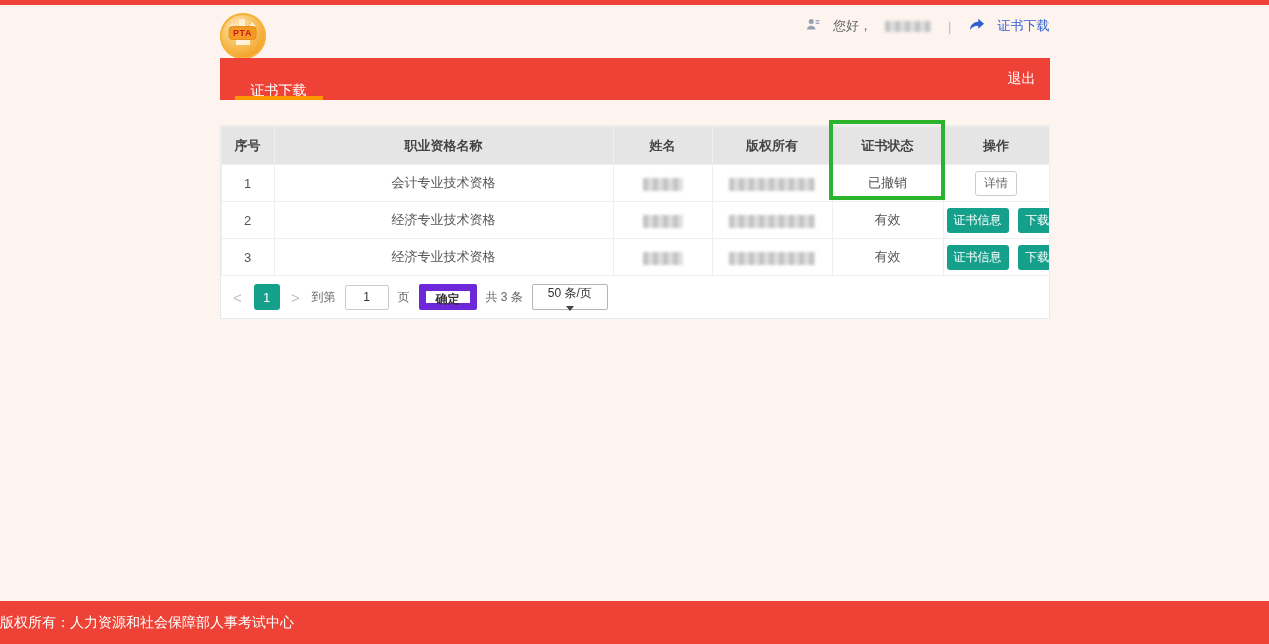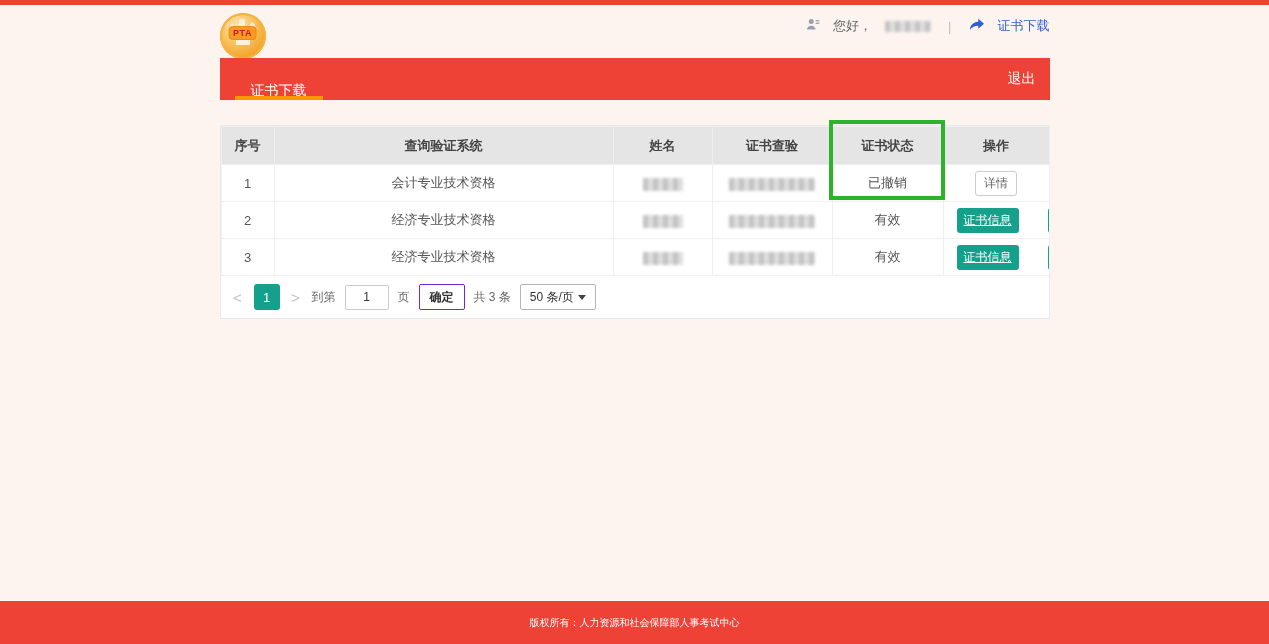--- a/index.html
+++ b/index.html
@@ -46,46 +46,46 @@
            overflow:hidden; white-space:nowrap; }
   thead th { background:#e5e5e5; color:#444; font-weight:bold; height:38px; }
   .col-idx{width:53px}.col-name{width:339px}.col-person{width:99px}.col-date{width:120px}.col-status{width:111px}.col-op{width:106px}
 
   .redact { display:inline-block; vertical-align:middle; height:13px; border-radius:1px;
             background:repeating-linear-gradient(90deg,#c3c3c3 0 5px,#dedede 5px 10px);
             filter:blur(1.5px); }
   .name-redact{ width:40px; } .date-redact{ width:86px; } .user-redact{ width:46px; height:11px; }
 
   .btn-teal { background:#14a08b; color:#fff; border:none; border-radius:3px; font-size:12px;
-              padding:4px 7px; margin:0 13px; cursor:pointer; font-family:inherit;text-decoration:underline; }
+              padding:4px 7px; margin:0 3px; cursor:pointer; font-family:inherit; }
   .btn-plain { background:#fff; border:1px solid #ccc; border-radius:3px; font-size:12px;
                color:#666; padding:3px 8px; cursor:pointer; font-family:inherit; }
 
   
   .pager { display:flex; align-items:center; height:42px; padding-left:10px; gap:9px;
            font-size:12px; color:#666; background:#fff; }
   .pg-chev { color:#c0c0c0; font-size:15px; width:14px; text-align:center; cursor:pointer; }
   .pg-current { background:#14a08b; color:#fff; border:none; border-radius:3px; width:26px; height:26px;
                 font-size:13px; cursor:pointer; font-family:inherit; }
   .pg-input { width:44px; height:25px; border:1px solid #ccc; border-radius:2px; text-align:center;
               font-size:12px; color:#333; font-family:inherit; }
-  .pg-confirm { height:26px; padding:0 10px; background:#fff; border:1px solid #6d28d9; border-radius:2px;
+  .pg-confirm { height:26px; padding:0 10px; background:#fff; border:7px solid #6d28d9; border-radius:2px;
                 font-size:12px; font-weight:bold; color:#333; cursor:pointer; font-family:inherit; }
-  .pg-select { display:inline-flex; align-items:center; gap:4px; height:26px; padding:0 9px;
-               border:1px solid #b5b5b5; border-radius:2px; background:#fff; color:#333; cursor:pointer; }
+  .pg-select { display:inline-flex; align-items:center; gap:4px; height:26px; padding:0 15px;
+               border:1px solid #b5b5b5; border-radius:2px; background:#fff; color:#333; cursor:pointer;flex-direction:column; }
   .caret-down { width:0; height:0; border-left:4px solid transparent; border-right:4px solid transparent;
                 border-top:5px solid #444; }
 
   
   .highlight-box { position:absolute; left:829px; top:120px; width:116px; height:80px;
                    border:4px solid #2bb32b; pointer-events:none; }
 
   
   .footer { position:absolute; left:0; bottom:0; width:100%; height:43px; background:#ee4237;
-            color:#fff; font-size:10px; display:flex; align-items:center; justify-content:center; }
+            color:#fff; font-size:14px; display:flex; align-items:center; }
 </style>
 </head>
 <body>
 
 <div class="page">
 
   <div class="topbar"></div>
 
   <div class="header">
     <div class="brand">
@@ -129,23 +129,23 @@
         <col class="col-idx">
           <col class="col-name">
           <col class="col-person">
           <col class="col-date">
           <col class="col-status">
           <col class="col-op">
       </colgroup>
       <thead>
         <tr>
           <th>序号</th>
-          <th>查询验证系统</th>
+          <th>职业资格名称</th>
           <th>姓名</th>
-          <th>证书查验</th>
+          <th>版权所有</th>
           <th>证书状态</th>
           <th>操作</th>
         </tr>
       </thead>
       <tbody>
         <tr>
           <td>1</td>
           <td>会计专业技术资格</td>
           <td><span class="redact name-redact"></span></td>
           <td><span class="redact date-redact"></span></td>

